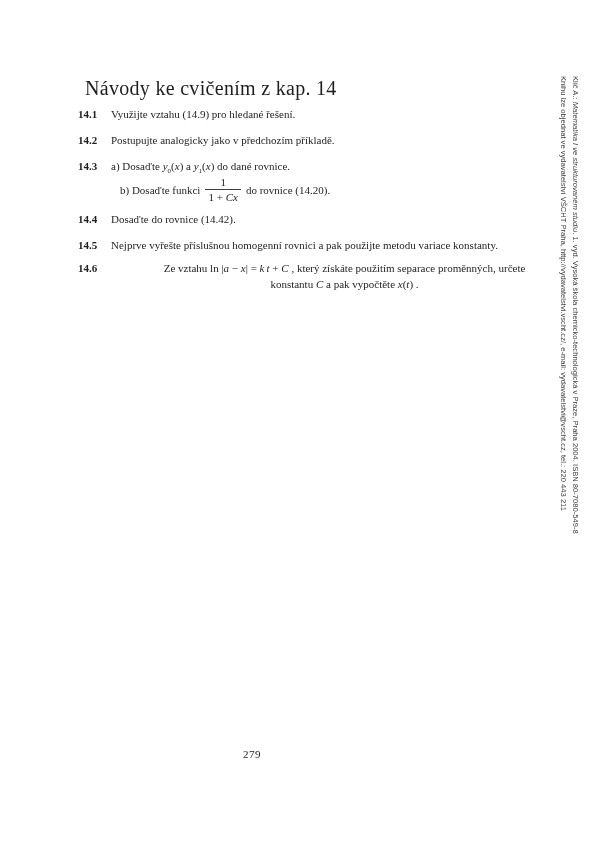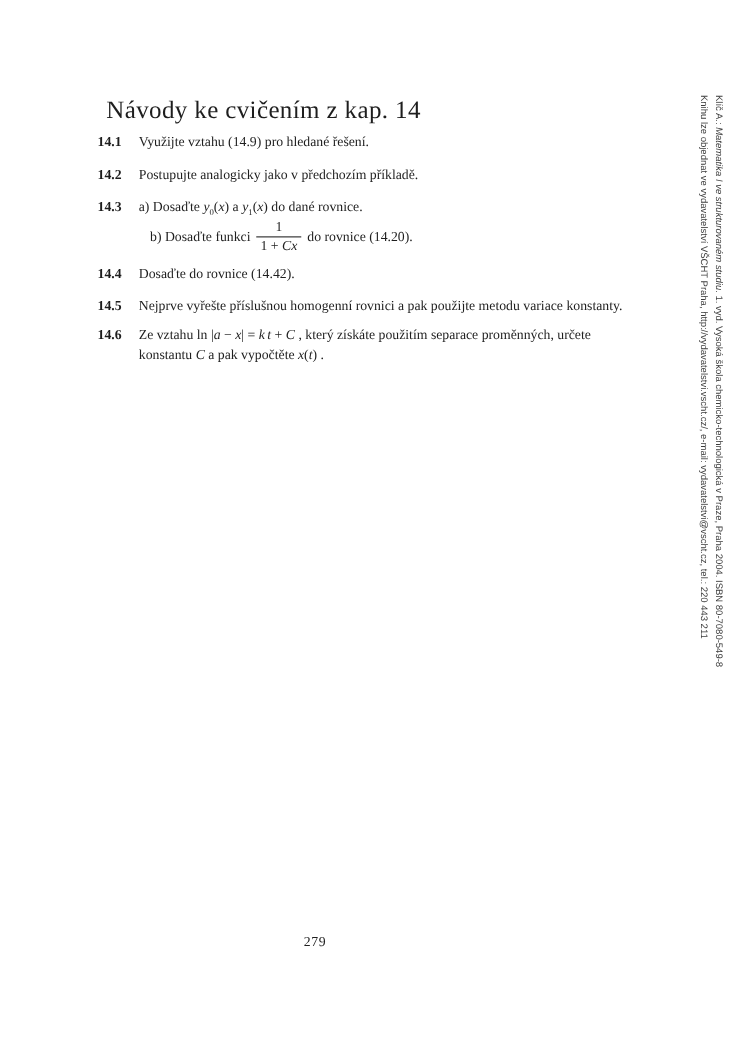--- a/index.html
+++ b/index.html
@@ -53,21 +53,21 @@
   .mi {
     font-style: italic;
   }
   sub {
     font-size: 7px;
     line-height: 0;
   }
   .item-143 { margin-bottom: 5px; }
   .item-145 { margin-bottom: 7px; }
   .item-146 { margin-bottom: 8px; white-space: normal; }
-  .item-146 .l1, .item-146 .l2 { white-space: nowrap; display: block; }
+  .item-146 .l1, .item-146 .l2 { white-space: nowrap; display: block; text-align: center; }
   .bline {
     display: flex;
     align-items: center;
     margin-left: 9px;
     height: 32px;
   }
   .frac {
     display: inline-block;
     text-align: center;
     margin: 0 5px;

